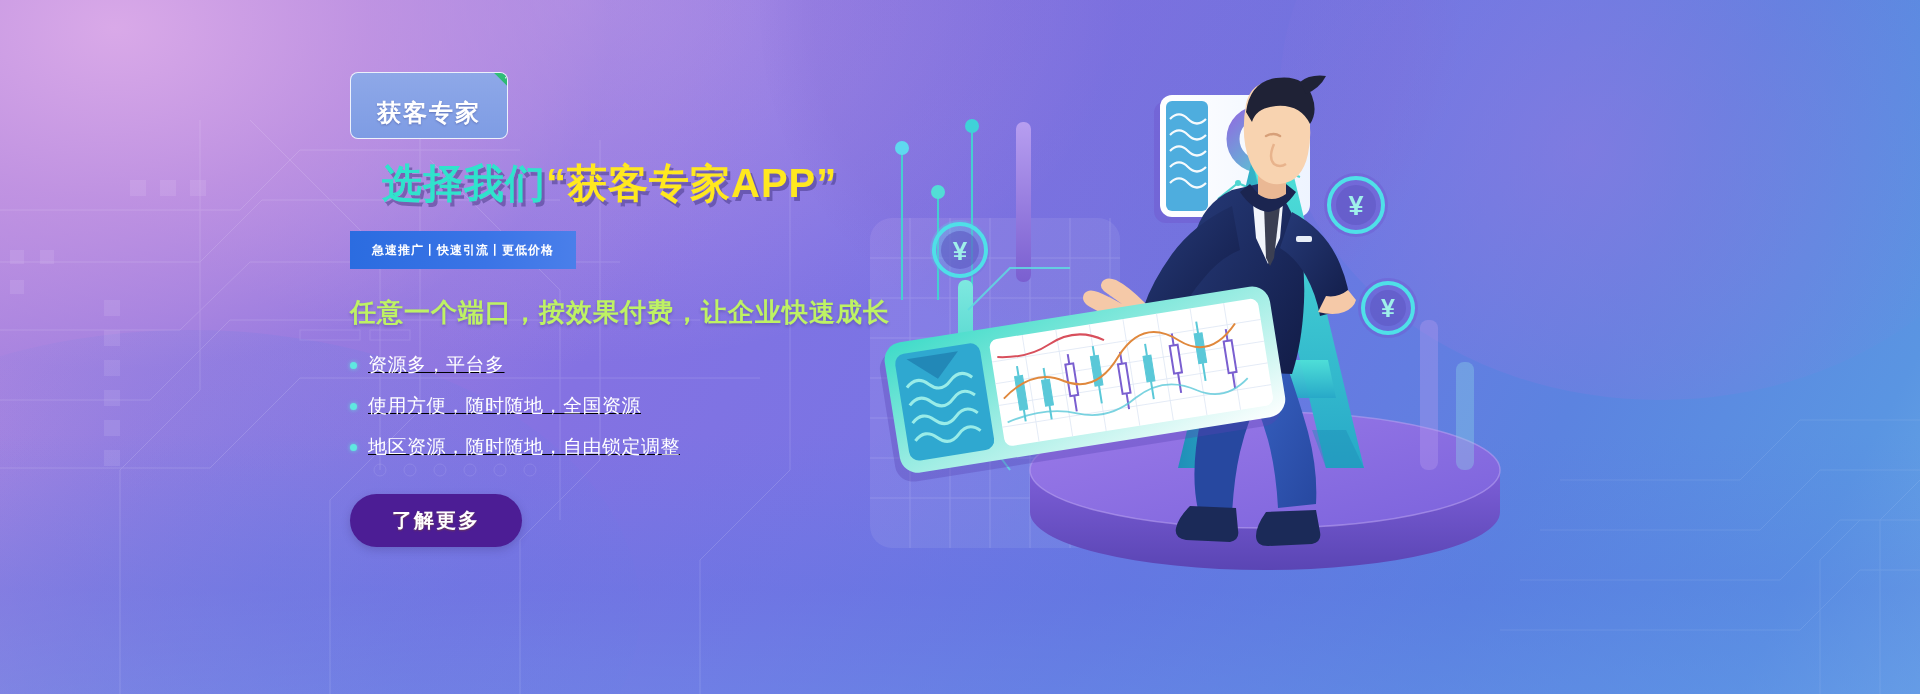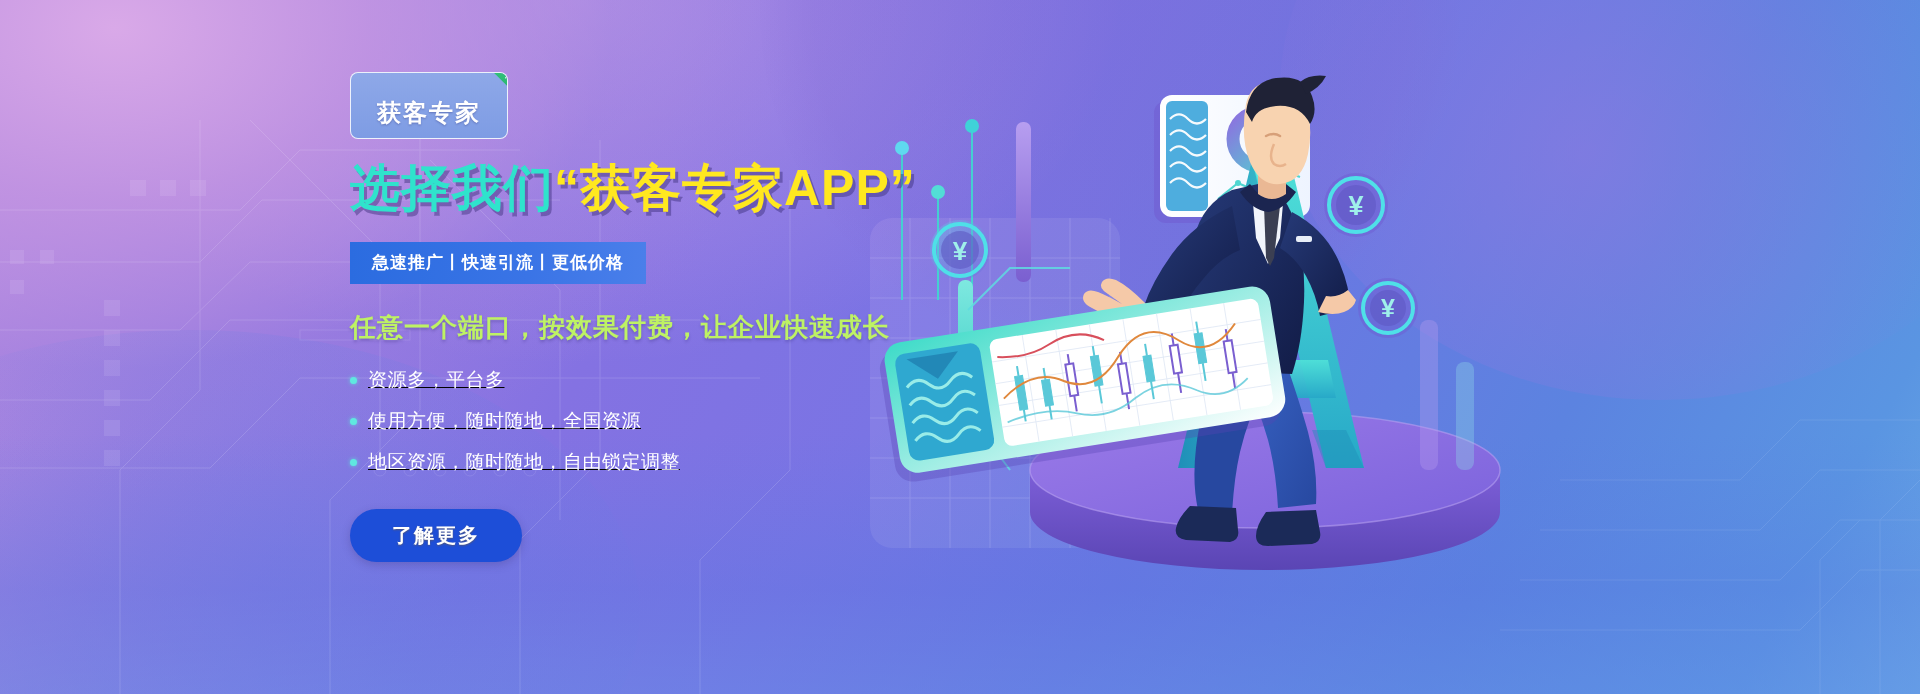--- a/index.html
+++ b/index.html
@@ -38,39 +38,39 @@
     border:1px solid rgba(255,255,255,.85);
     border-radius:8px;padding:24px 26px 9px 26px;overflow:hidden;}
   .badge-text{color:#ffffff;font-size:24px;font-weight:bold;letter-spacing:2px;
     text-shadow:0 1px 2px rgba(40,40,110,.35);}
   .badge-ribbon{position:absolute;right:-20px;top:-2px;width:58px;height:40px;overflow:hidden;}
   .badge-ribbon span{position:absolute;right:-14px;top:6px;display:block;
     transform:rotate(45deg);background:linear-gradient(135deg,#37c97e,#1fa867);
     color:#fff;font-size:8px;font-weight:bold;letter-spacing:1px;
     padding:2px 16px;}
 
-  .headline{margin-top:18px;font-size:50px;font-weight:bold;line-height:1.1;white-space:nowrap;letter-spacing:1px;}
+  .headline{margin-top:18px;font-size:40px;font-weight:bold;line-height:1.1;white-space:nowrap;letter-spacing:1px;margin-left:32px;}
   .h-cyan{color:#2fe3cc;text-shadow:3px 4px 0 rgba(58,44,120,.45);}
   .h-yellow{color:#ffe81f;text-shadow:3px 4px 0 rgba(58,44,120,.45);}
 
   .featurebar{margin-top:26px;display:inline-block;
     background:linear-gradient(90deg,#2b6ce0 0%,#3a74e6 60%,#4a7fea 100%);
     padding:9px 22px 10px 22px;}
-  .featurebar span{color:#ffffff;font-size:17px;font-weight:bold;letter-spacing:1px;font-family:Liberation Serif, serif;}
+  .featurebar span{color:#ffffff;font-size:12px;font-weight:bold;letter-spacing:1px;font-family:Liberation Serif, serif;}
 
   .tagline{margin-top:26px;color:#bef264;font-size:26px;font-weight:bold;
     letter-spacing:1px;white-space:nowrap;text-shadow:0 2px 3px rgba(50,40,110,.30);}
 
   .bullets{margin-top:22px;list-style:none;padding:0;text-decoration:underline;}
   .bullets li{display:flex;align-items:center;margin-bottom:15px;}
   .dot{width:7px;height:7px;border-radius:50%;background:#5fe8e0;margin-right:11px;flex:none;
     box-shadow:0 0 4px rgba(95,232,224,.8);}
   .bullets li span{color:#ffffff;font-size:19px;letter-spacing:.5px;}
 
-  .cta{margin-top:18px;display:inline-block;background:#1d4ed8;
+  .cta{margin-top:18px;display:inline-block;background:#4c1d95;
     border:none;border-radius:28px;padding:13px 42px;cursor:pointer;
     box-shadow:0 3px 8px rgba(60,50,120,.28);}
   .cta span{color:#ffffff;font-size:20px;font-weight:bold;letter-spacing:2px;
     text-shadow:0 1px 2px rgba(150,100,10,.45);}
 
   
   .illus{position:absolute;left:860px;top:0;width:1060px;height:694px;}
   .illus svg{position:absolute;left:0;top:0;}
 </style>
 </head>

